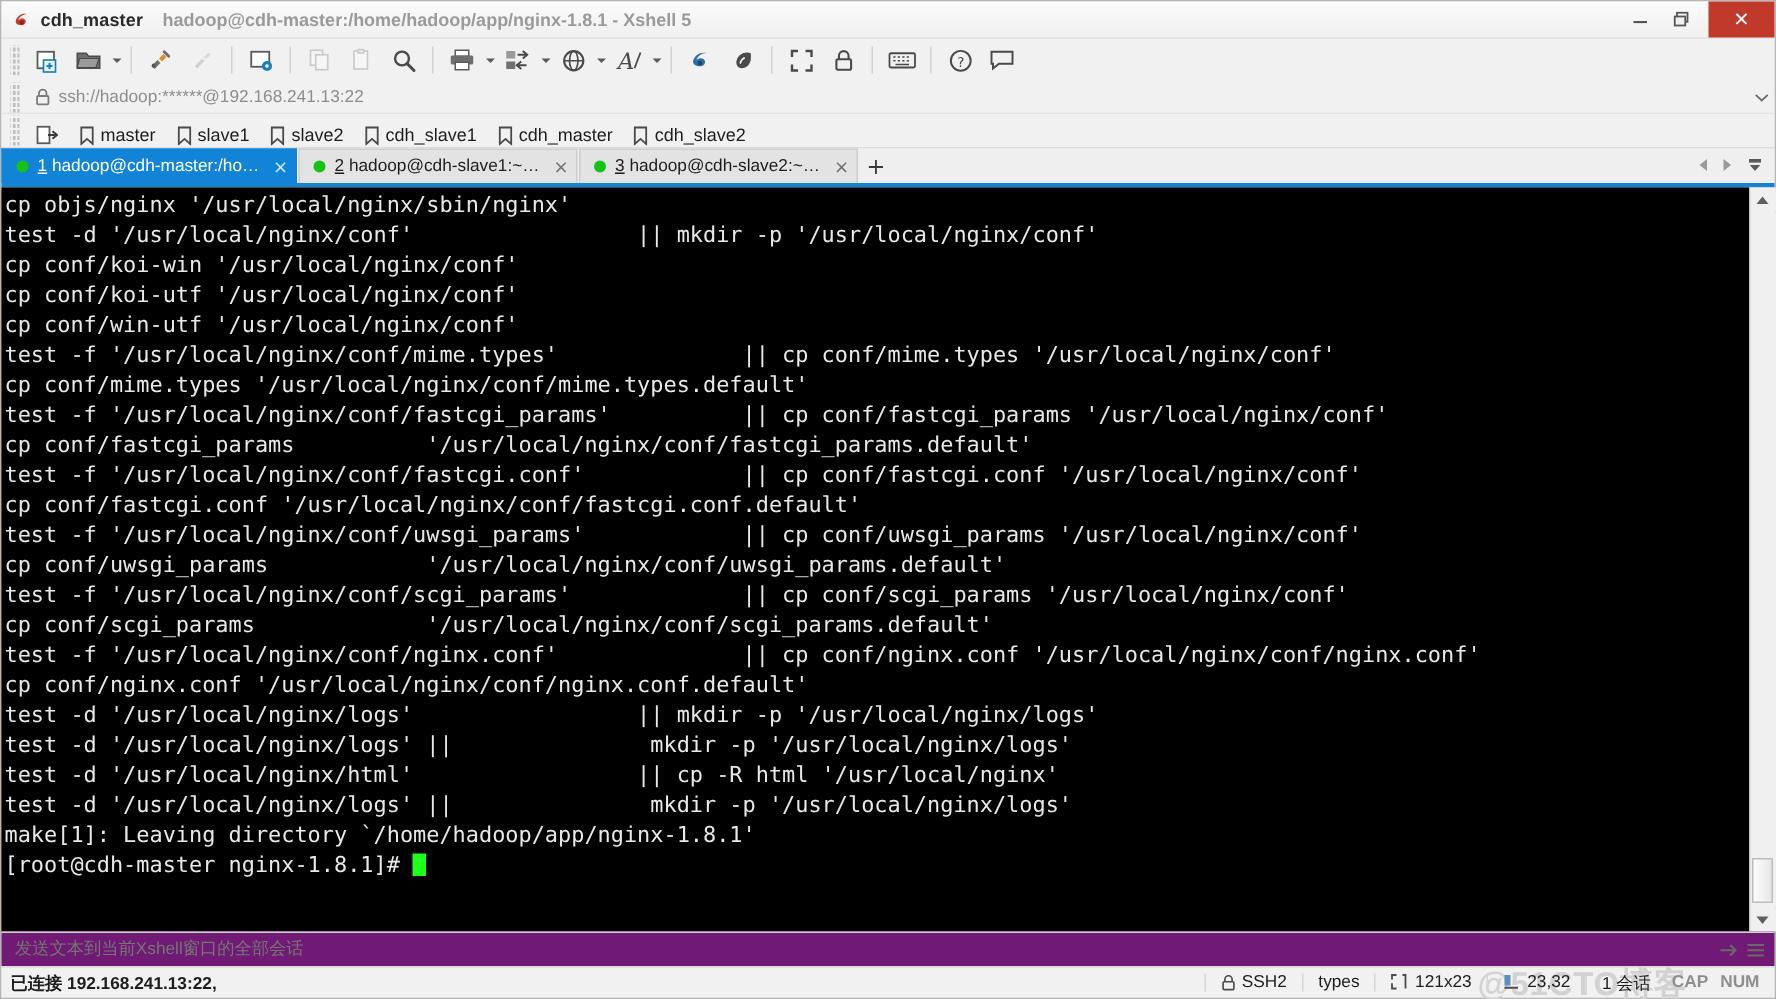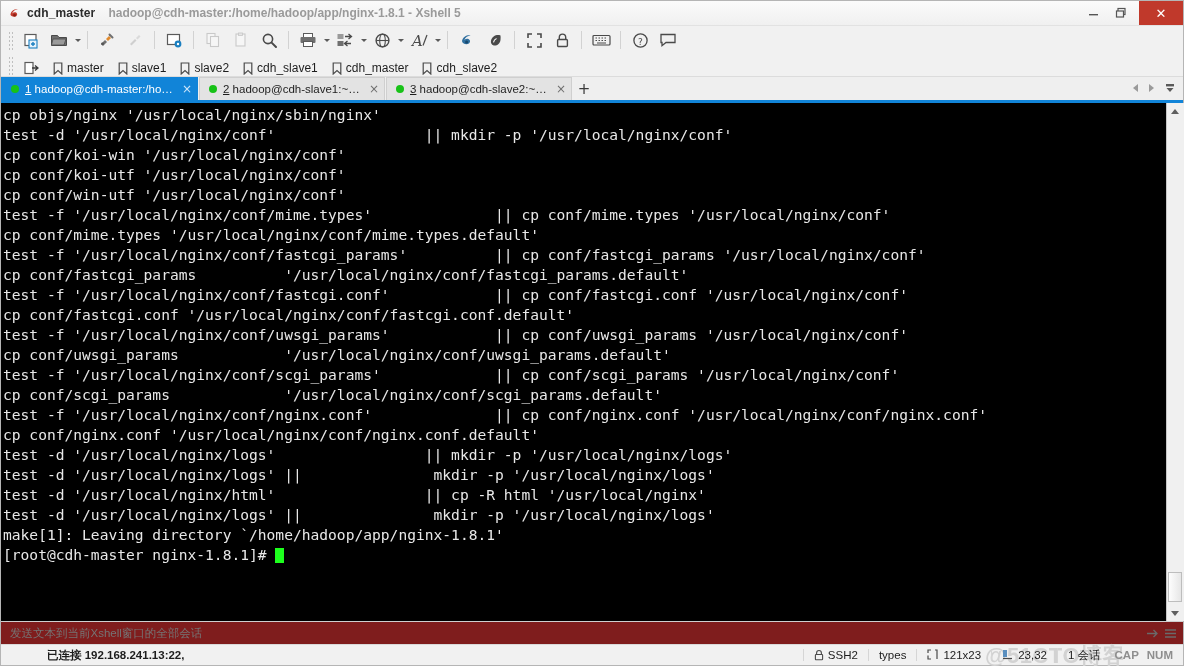--- a/index.html
+++ b/index.html
@@ -98,30 +98,30 @@
   .vsb-btn i{display:block;width:0;height:0;border-left:4px solid transparent;
              border-right:4px solid transparent;}
   .vsb-btn.up i{border-bottom:5px solid #5f5f5f;}
   .vsb-btn.dn i{border-top:5px solid #5f5f5f;}
   .vsb-track{flex:1;width:17px;background:#f0f0f0;position:relative;}
   .vsb-thumb{position:absolute;left:1px;width:14px;height:30px;bottom:3px;
              background:linear-gradient(90deg,#fdfdfd,#e6e6e6);border:1px solid #bdbdbd;
              box-sizing:border-box;cursor:default;}
 
   
-  .sendbar{height:22px;min-height:22px;display:flex;align-items:center;background:#7f1d1d;
+  .sendbar{height:22px;min-height:22px;display:flex;align-items:center;background:#701a75;
            border-top:1px solid #cfcfcf;position:relative;}
   .sendbar input{flex:1;border:none;outline:none;background:transparent;margin-left:7px;
                  font-size:11.5px;color:#a0a0a0;font-family:"Liberation Sans",sans-serif;}
   .sendbar .sb-icons{display:flex;align-items:center;padding-right:4px;}
   .sb-ic{width:18px;height:18px;display:flex;align-items:center;justify-content:center;cursor:default;}
 
   
   .statusbar{height:20px;min-height:20px;display:flex;align-items:center;
-             background:#f1f1f1;border-top:1px solid #d9d9d9;position:relative;padding-left:40px;}
+             background:#f1f1f1;border-top:1px solid #d9d9d9;position:relative;}
   .st-left{font-size:11.5px;color:#1d1d1d;font-weight:bold;padding-left:6px;white-space:nowrap;}
   .st-right{position:absolute;right:6px;top:0;height:20px;display:flex;align-items:center;}
   .st-cell{display:flex;align-items:flex-start;font-size:11.5px;color:#1d1d1d;padding:0 10px;
            white-space:nowrap;}
   .st-cell.sep{border-left:1px solid #d6d6d6;}
   .st-cell b{font-weight:normal;}
   .st-flag{font-size:11.5px;color:#8e8e8e;padding:0 4px;font-weight:bold;}
   .watermark{position:absolute;right:58px;top:-4px;font-size:22px;color:#d2d2d2;
              font-weight:bold;letter-spacing:.5px;pointer-events:none;}
 </style>
@@ -310,20 +310,37 @@
         <text x="8.5" y="12.5" text-anchor="middle" font-family="DejaVu Sans, sans-serif" font-size="9" fill="#4a4a4a">?</text>
       </svg>
     </div>
     <div class="tbtn">
       <svg width="18" height="16" viewBox="0 0 18 16">
         <path d="M2 2.5h14v8H7l-4 3.2V10.5H2z" fill="none" stroke="#4a4a4a" stroke-width="1.3"></path>
       </svg>
     </div>
   </div>
 
+  <div class="addrbar">
+    <div class="grip"></div>
+    <div class="addr-box">
+      <div class="addr-lock">
+        <svg width="11" height="13" viewBox="0 0 11 13">
+          <path d="M3 6V4.2a2.5 2.5 0 015 0V6" fill="none" stroke="#7b7b7b" stroke-width="1.2"></path>
+          <rect x="1.7" y="6" width="7.6" height="5.6" rx="0.8" fill="none" stroke="#7b7b7b" stroke-width="1.2"></rect>
+        </svg>
+      </div>
+      <div class="addr-text">ssh://hadoop:******@192.168.241.13:22</div>
+    </div>
+    <div class="addr-caret">
+      <svg width="9" height="6" viewBox="0 0 9 6">
+          <path d="M0.5 1.2L4.5 5 8.5 1.2" fill="none" stroke="#6a6a6a" stroke-width="1.2"></path>
+        </svg>
+    </div>
+  </div>
 
   <div class="bookbar">
     <div class="grip"></div>
     <div class="bk">
       <svg width="15" height="14" viewBox="0 0 15 14">
         <rect x="1" y="1.5" width="8" height="11" fill="#fff" stroke="#5b5b5b" stroke-width="1.2"></rect>
         <path d="M8 7h5M11 4.5L14 7l-3 2.5" stroke="#3a3a3a" stroke-width="1.3" fill="none"></path>
       </svg>
     </div>
     <div class="bk">

